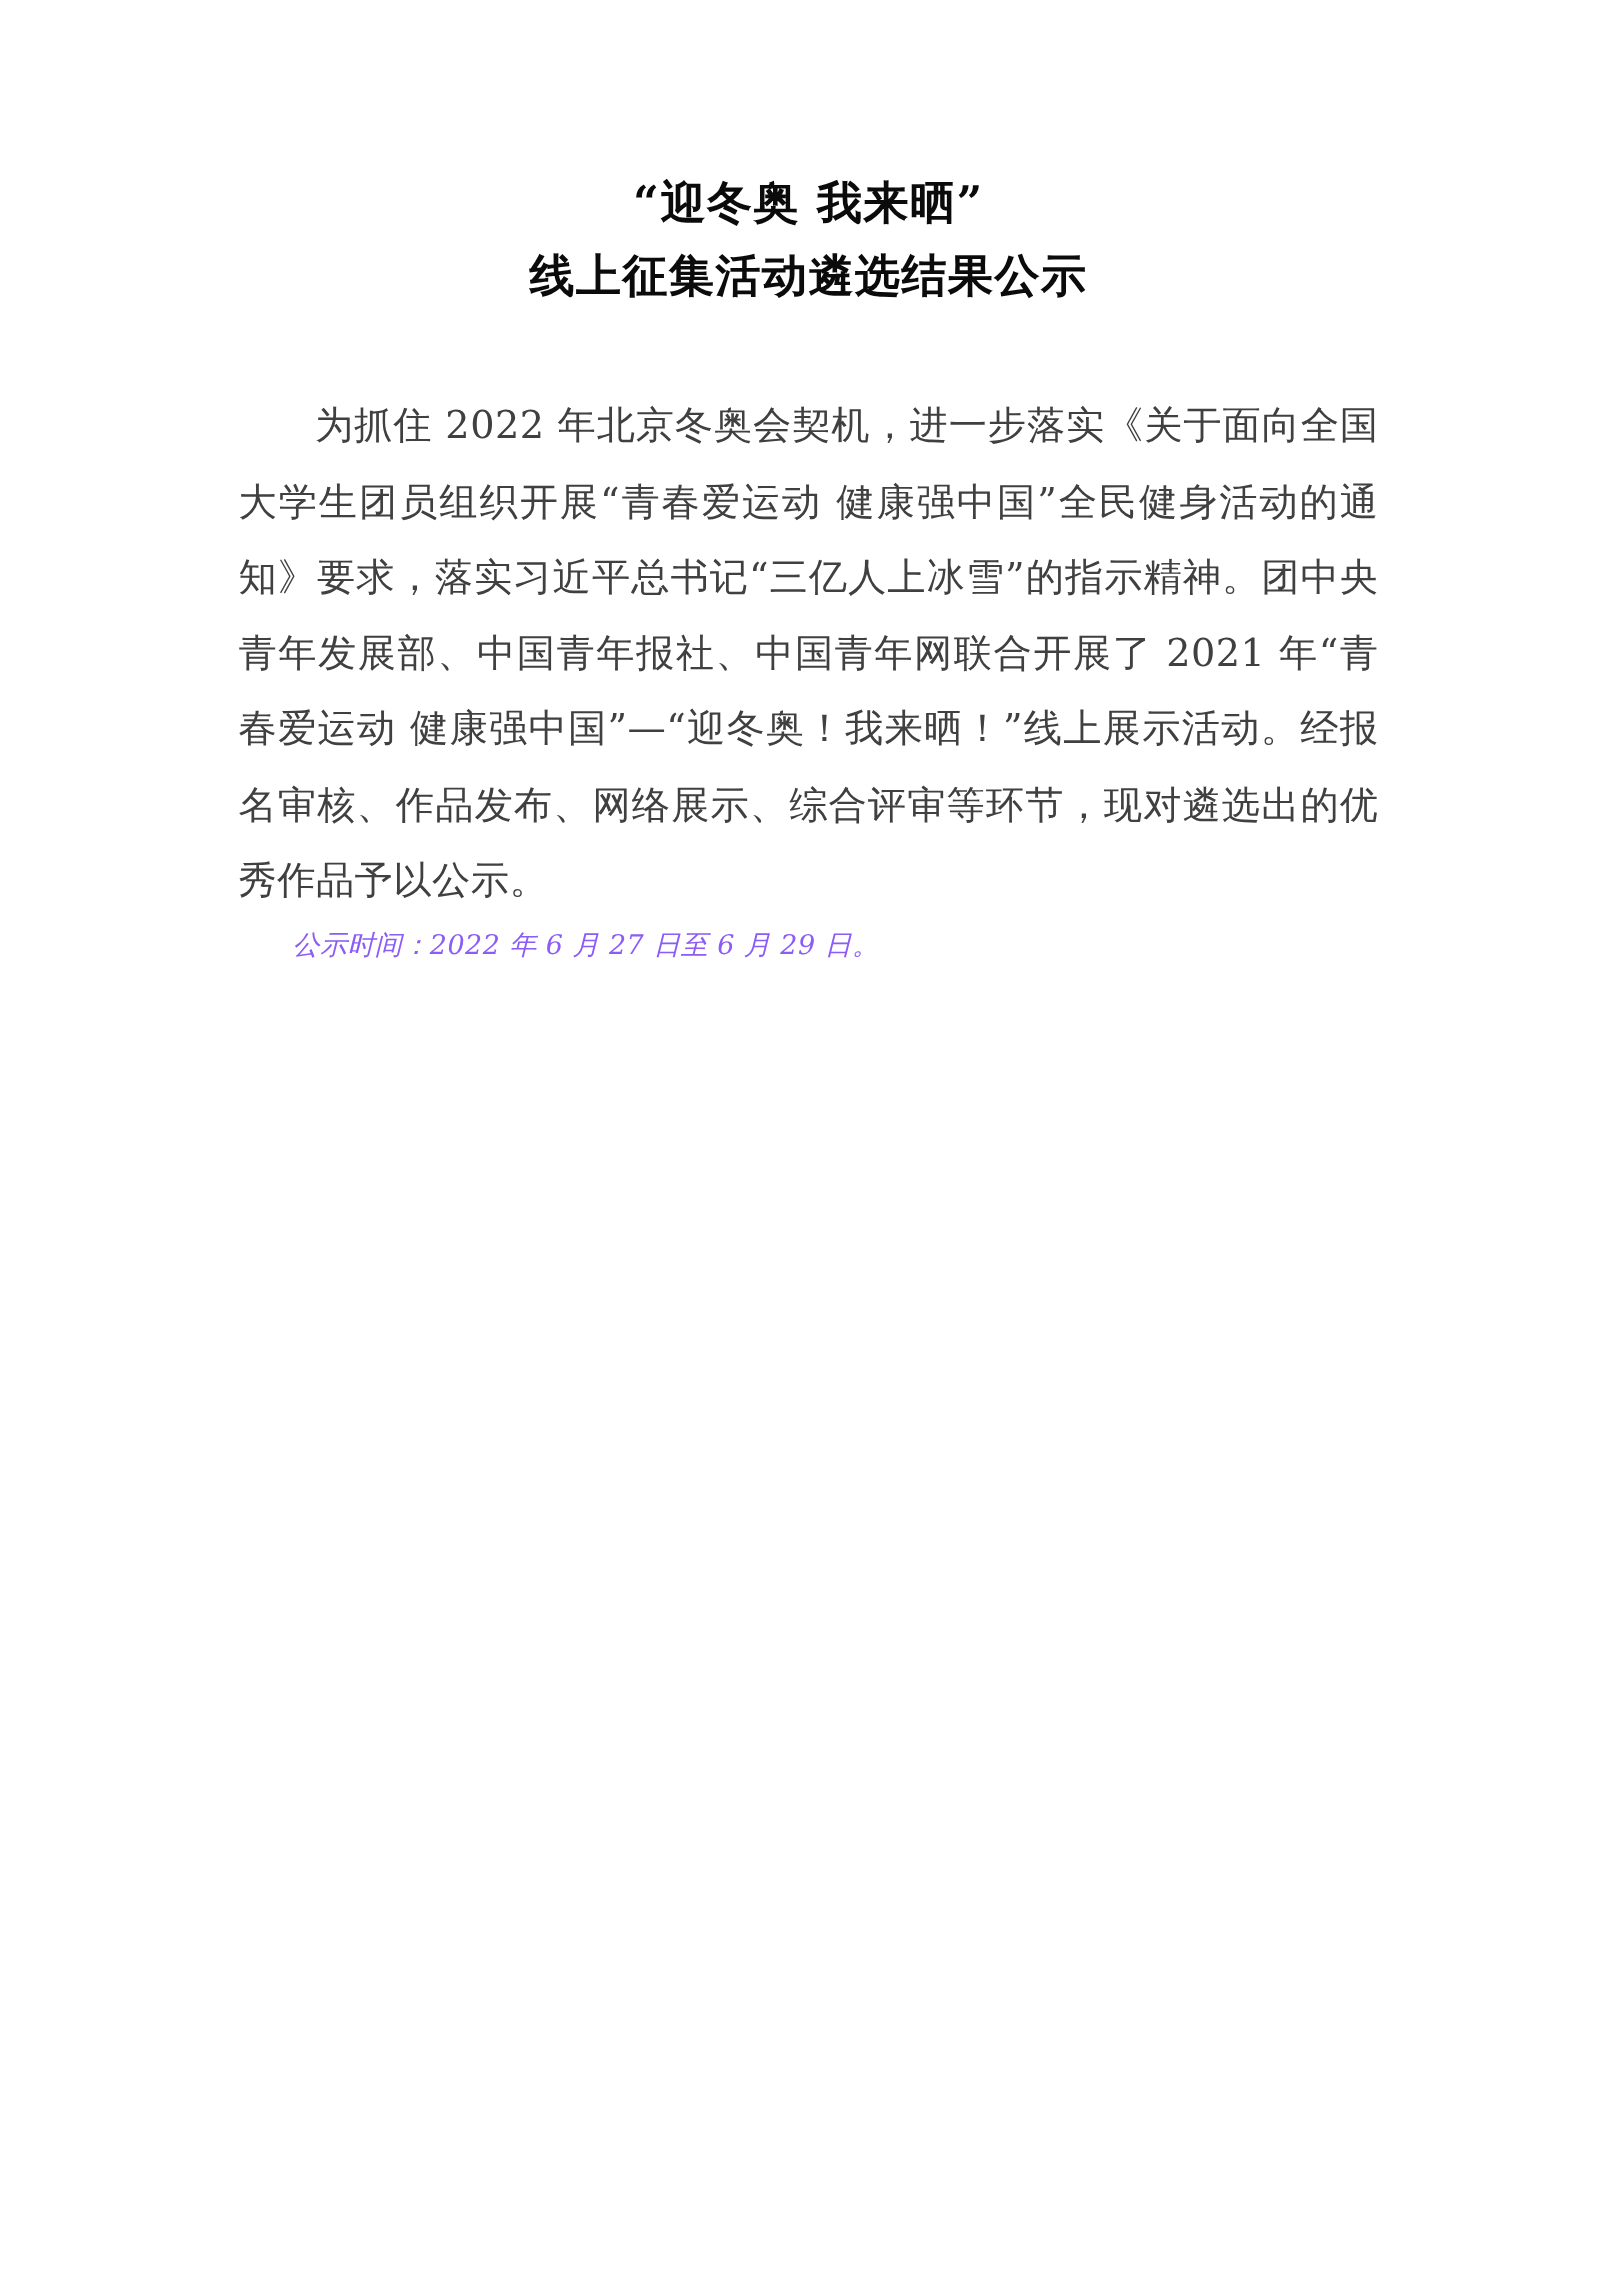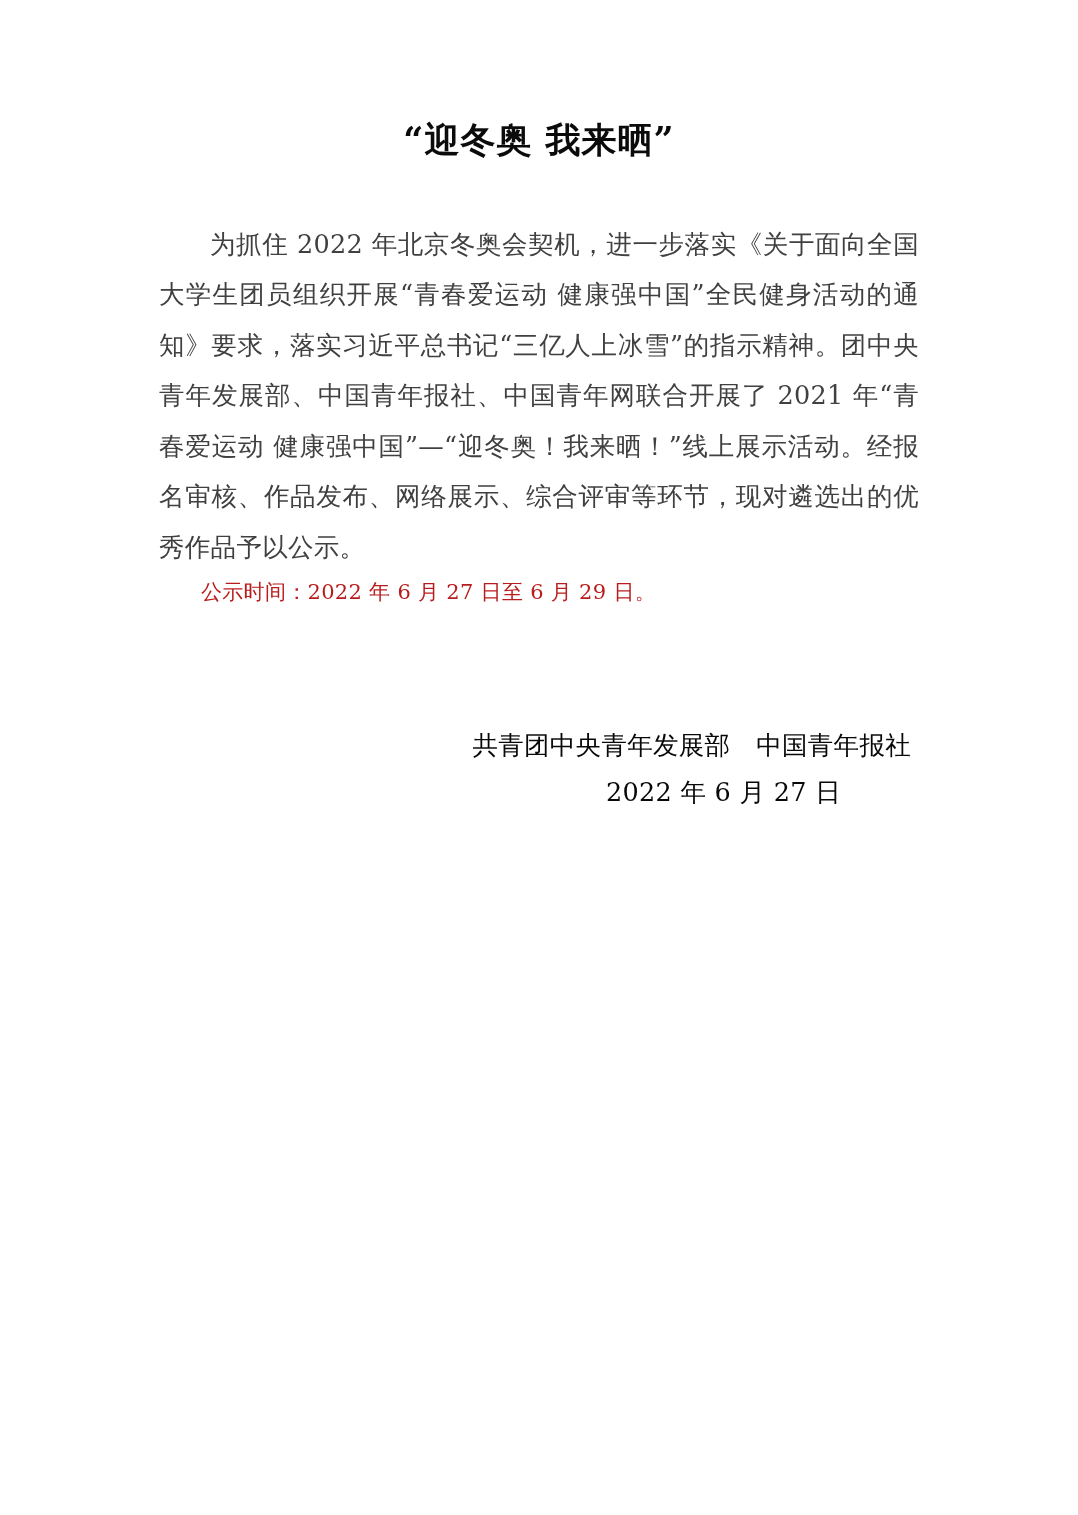--- a/index.html
+++ b/index.html
@@ -22,21 +22,21 @@
     padding: 0;
     overflow: hidden;
   }
   .title-block {
     margin-top: 112px;
     text-align: center;
   }
   .title-line {
     font-family: "DejaVu Serif", "Liberation Serif", serif;
     font-weight: bold;
-    font-size: 35px;
+    font-size: 30px;
     line-height: 1.62;
     letter-spacing: 1px;
     color: #0b0b0b;
   }
   .body-block {
     margin: 0 auto;
     width: 760px;
     padding-top: 50px;
   }
   p.para {
@@ -47,25 +47,26 @@
     text-justify: inter-ideograph;
     text-indent: 2em;
     letter-spacing: 0.3px;
     color: #404040;
   }
   p.para + p.para {
     margin-top: 2px;
   }
   p.line {
     margin: 0;
-    font-size: 21px;
+    font-size: 18px;
     line-height: 1.98;
     text-indent: 2em;
     letter-spacing: 0.3px;
-    color: #b91c1c;
+    color: #8b5cf6;
+    font-style: italic;
   }
   .sign-block {
     margin: 0 auto;
     width: 760px;
     padding-top: 108px;
     text-align: right;
   }
   .sign-line {
     font-size: 25.5px;
     line-height: 1.85;
@@ -79,25 +80,22 @@
     padding-right: 78px;
   }
 </style>
 </head>
 <body>
 
 <div class="page">
 
   <div class="title-block">
     <div class="title-line">“迎冬奥 我来晒”</div>
+    <div class="title-line">线上征集活动遴选结果公示</div>
   </div>
 
   <div class="body-block">
     <p class="para">为抓住 2022 年北京冬奥会契机，进一步落实《关于面向全国大学生团员组织开展“青春爱运动 健康强中国”全民健身活动的通知》要求，落实习近平总书记“三亿人上冰雪”的指示精神。团中央青年发展部、中国青年报社、中国青年网联合开展了 2021 年“青春爱运动 健康强中国”—“迎冬奥！我来晒！”线上展示活动。经报名审核、作品发布、网络展示、综合评审等环节，现对遴选出的优秀作品予以公示。</p>
     <p class="line">公示时间：2022 年 6 月 27 日至 6 月 29 日。</p>
   </div>
 
-  <div class="sign-block">
-    <div class="sign-line sign-org">共青团中央青年发展部　中国青年报社</div>
-    <div class="sign-line sign-date">2022 年 6 月 27 日</div>
-  </div>
 
 </div>
 
 </body></html>

